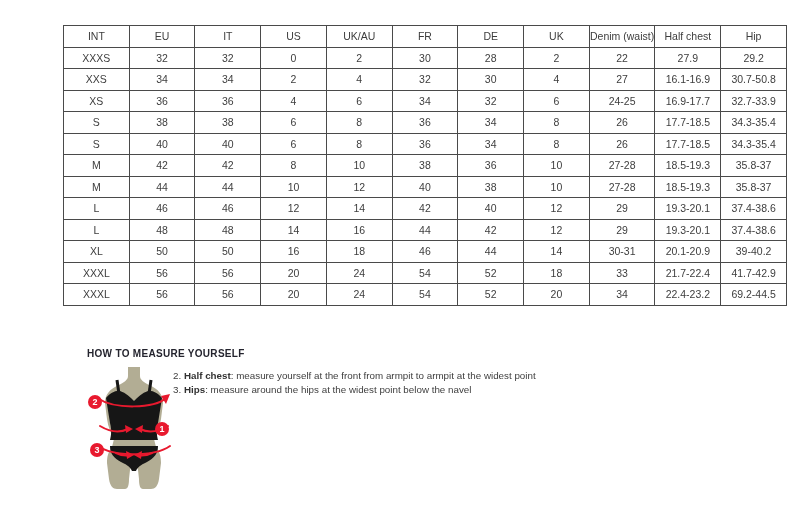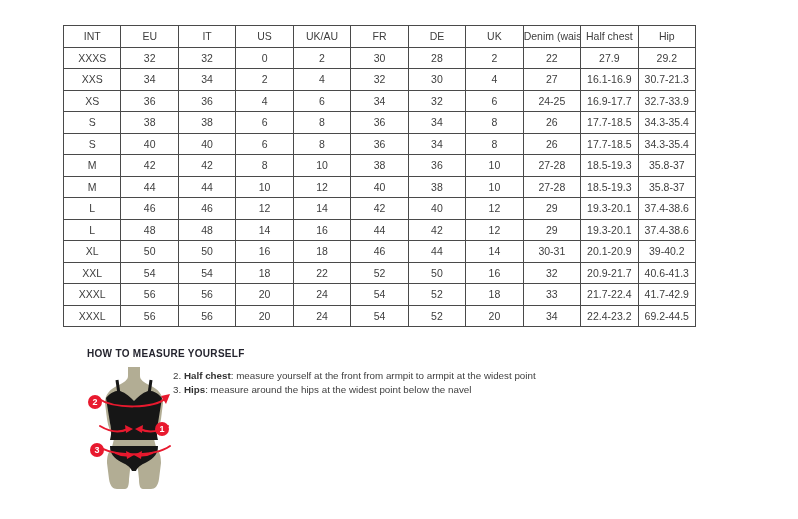--- a/index.html
+++ b/index.html
@@ -1,21 +1,21 @@
 <!DOCTYPE html>
 <html><head>
 <meta charset="utf-8">
 <style>
   html,body { margin:0; padding:0; background:#ffffff; }
   body { width:798px; height:519px; font-family:"Liberation Sans", sans-serif; }
   .page { position:relative; width:798px; height:519px; background:#ffffff; overflow:hidden; }
 
   
   .size-table {
-    position:absolute; left:63px; top:25px; width:633px;
+    position:absolute; left:63px; top:25px; width:724px;
     border-collapse:collapse; table-layout:fixed;
     border:1.5px solid #3a3a3a;
   }
   .size-table th, .size-table td {
     border:1px solid #4a4a4a;
     height:20.5px; padding:0;
     text-align:center; vertical-align:middle;
     font-size:10.5px; font-weight:400; color:#3d3d3d;
     white-space:nowrap; overflow:hidden;
   }
@@ -75,21 +75,21 @@
           <td>XXS</td>
           <td>34</td>
           <td>34</td>
           <td>2</td>
           <td>4</td>
           <td>32</td>
           <td>30</td>
           <td>4</td>
           <td>27</td>
           <td>16.1-16.9</td>
-          <td>30.7-21.3</td>
+          <td>30.7-50.8</td>
         </tr>
         <tr>
           <td>XS</td>
           <td>36</td>
           <td>36</td>
           <td>4</td>
           <td>6</td>
           <td>34</td>
           <td>32</td>
           <td>6</td>
@@ -180,33 +180,20 @@
           <td>50</td>
           <td>50</td>
           <td>16</td>
           <td>18</td>
           <td>46</td>
           <td>44</td>
           <td>14</td>
           <td>30-31</td>
           <td>20.1-20.9</td>
           <td>39-40.2</td>
-        </tr>
-        <tr>
-          <td>XXL</td>
-          <td>54</td>
-          <td>54</td>
-          <td>18</td>
-          <td>22</td>
-          <td>52</td>
-          <td>50</td>
-          <td>16</td>
-          <td>32</td>
-          <td>20.9-21.7</td>
-          <td>40.6-41.3</td>
         </tr>
         <tr>
           <td>XXXL</td>
           <td>56</td>
           <td>56</td>
           <td>20</td>
           <td>24</td>
           <td>54</td>
           <td>52</td>
           <td>18</td>

